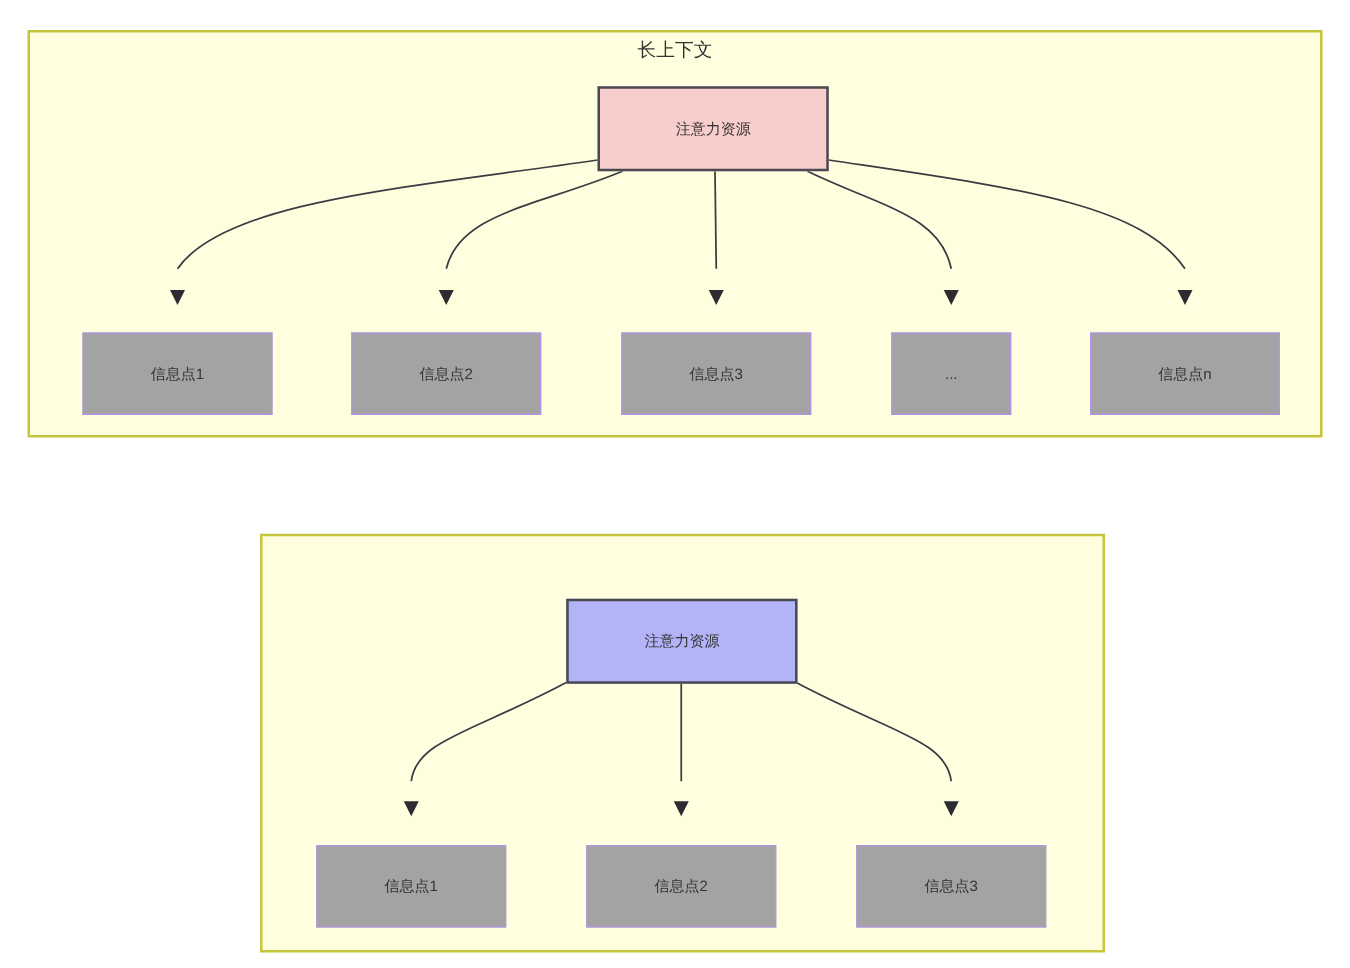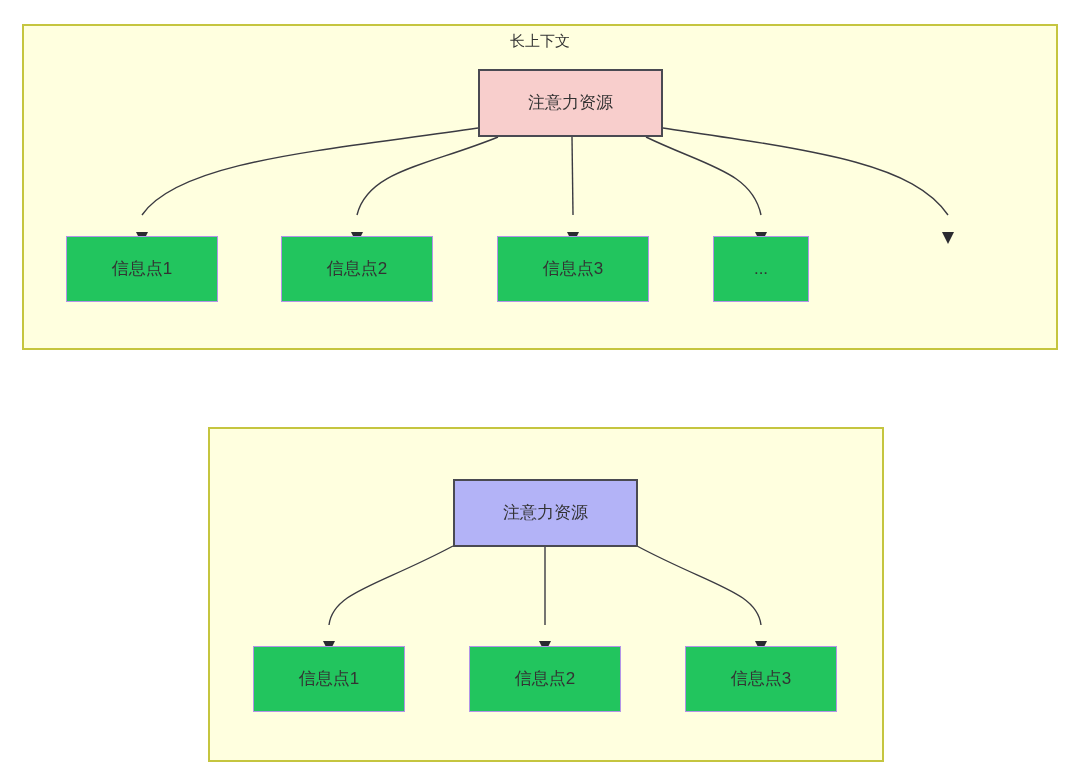--- a/index.html
+++ b/index.html
@@ -33,38 +33,39 @@
     color: #333333;
     line-height: 1;
     white-space: nowrap;
   }
   .node {
     position: absolute;
     box-sizing: border-box;
     display: flex;
     align-items: center;
     justify-content: center;
-    font-size: 17px;
+    font-size: 12px;
     line-height: 1.2;
     white-space: nowrap;
   }
   .node-root-long {
     background: #f8cecc;
     border: 2px solid #4a4a52;
     color: #333333;
   }
   .node-root-short {
     background: #b3b3f7;
     border: 2px solid #4a4a52;
     color: #333333;
   }
   .node-leaf {
-    background: #22c55e;
+    background: #a3a3a3;
     border: 1.6px solid #b294e8;
     color: #333333;
+    margin-top: 30px;
   }
   svg.edges {
     position: absolute;
     left: 0; top: 0;
     width: 1080px;
     height: 774px;
     pointer-events: none;
     overflow: visible;
   }
   svg.edges path {
@@ -117,20 +118,23 @@
   </div>
 
   <div class="node node-leaf" style="left:497px; top:236px; width:152px; height:66px;">
     <span>信息点3</span>
   </div>
 
   <div class="node node-leaf" style="left:713px; top:236px; width:96px; height:66px;">
     <span>...</span>
   </div>
 
+  <div class="node node-leaf" style="left:872px; top:236px; width:152px; height:66px;">
+    <span>信息点n</span>
+  </div>
 
   <div class="group-box" style="left:208px; top:427px; width:676px; height:335px;"></div>
 
 
   <svg class="edges" viewBox="0 0 1080 774">
 
     <path d="M 453,546 C 378,586 333,592 329,625"></path>
     <polygon class="arrowhead" points="323,641 335,641 329,653"></polygon>
 
     <path d="M 545,546 L 545,625"></path>

